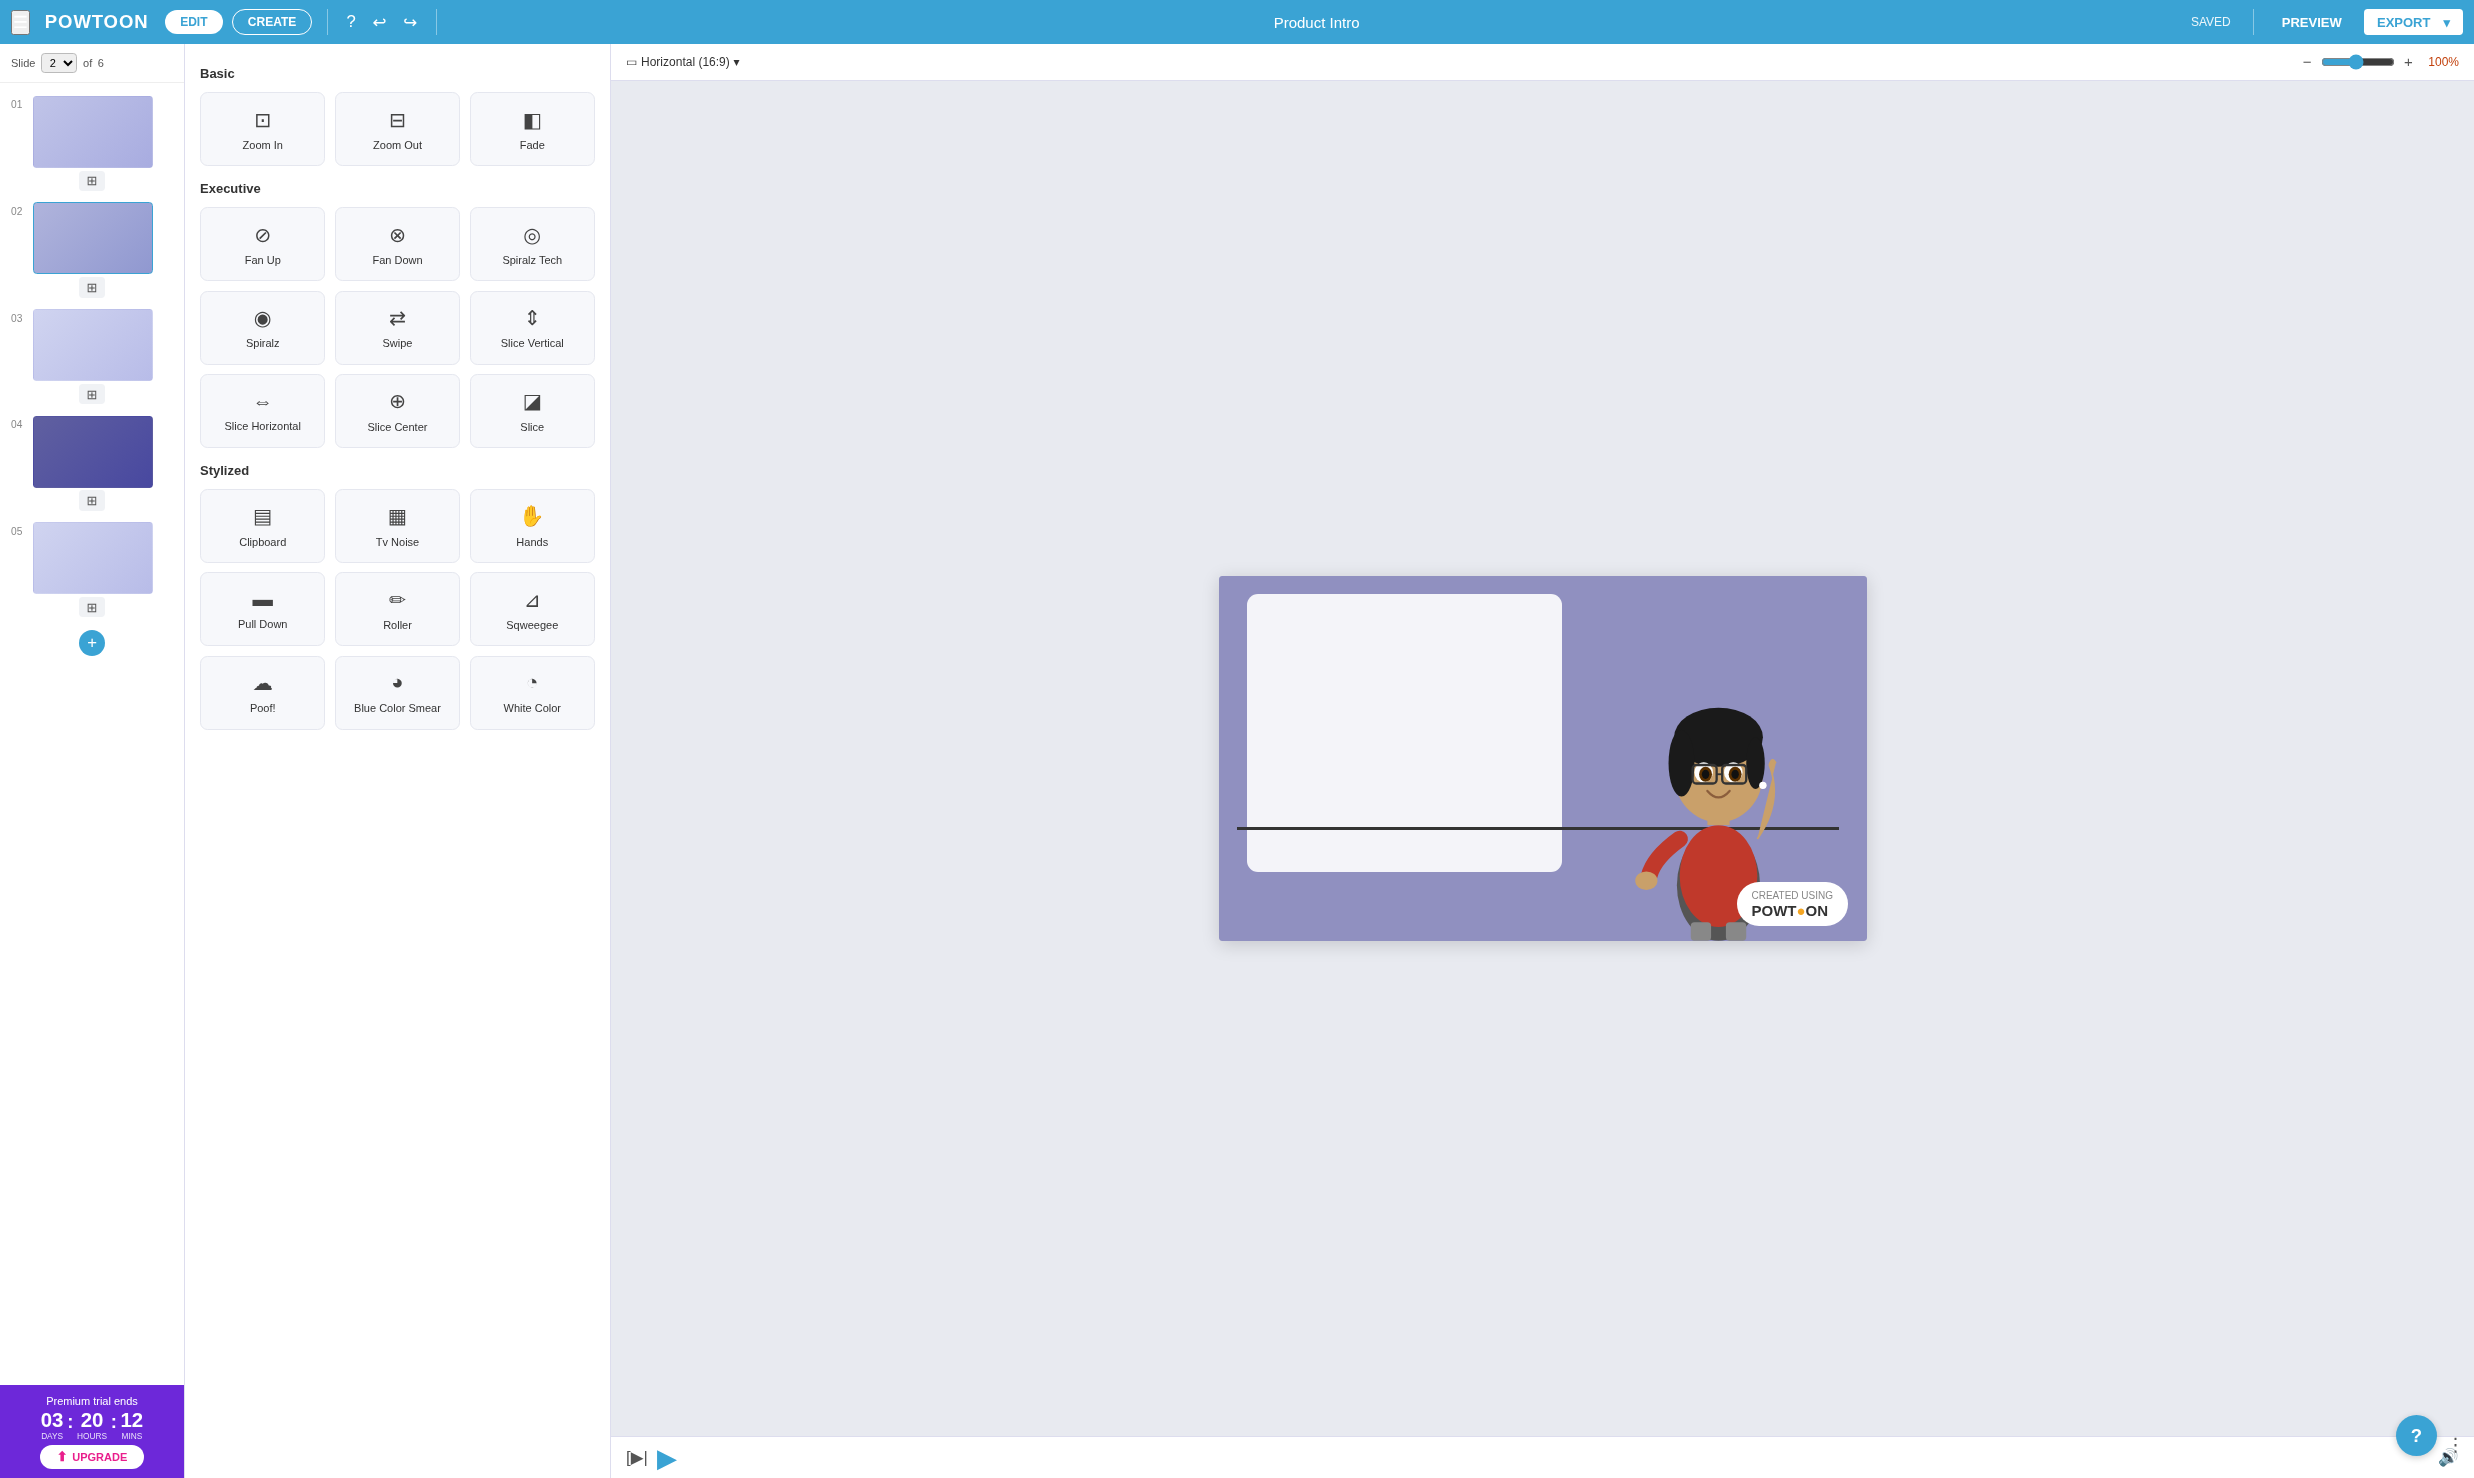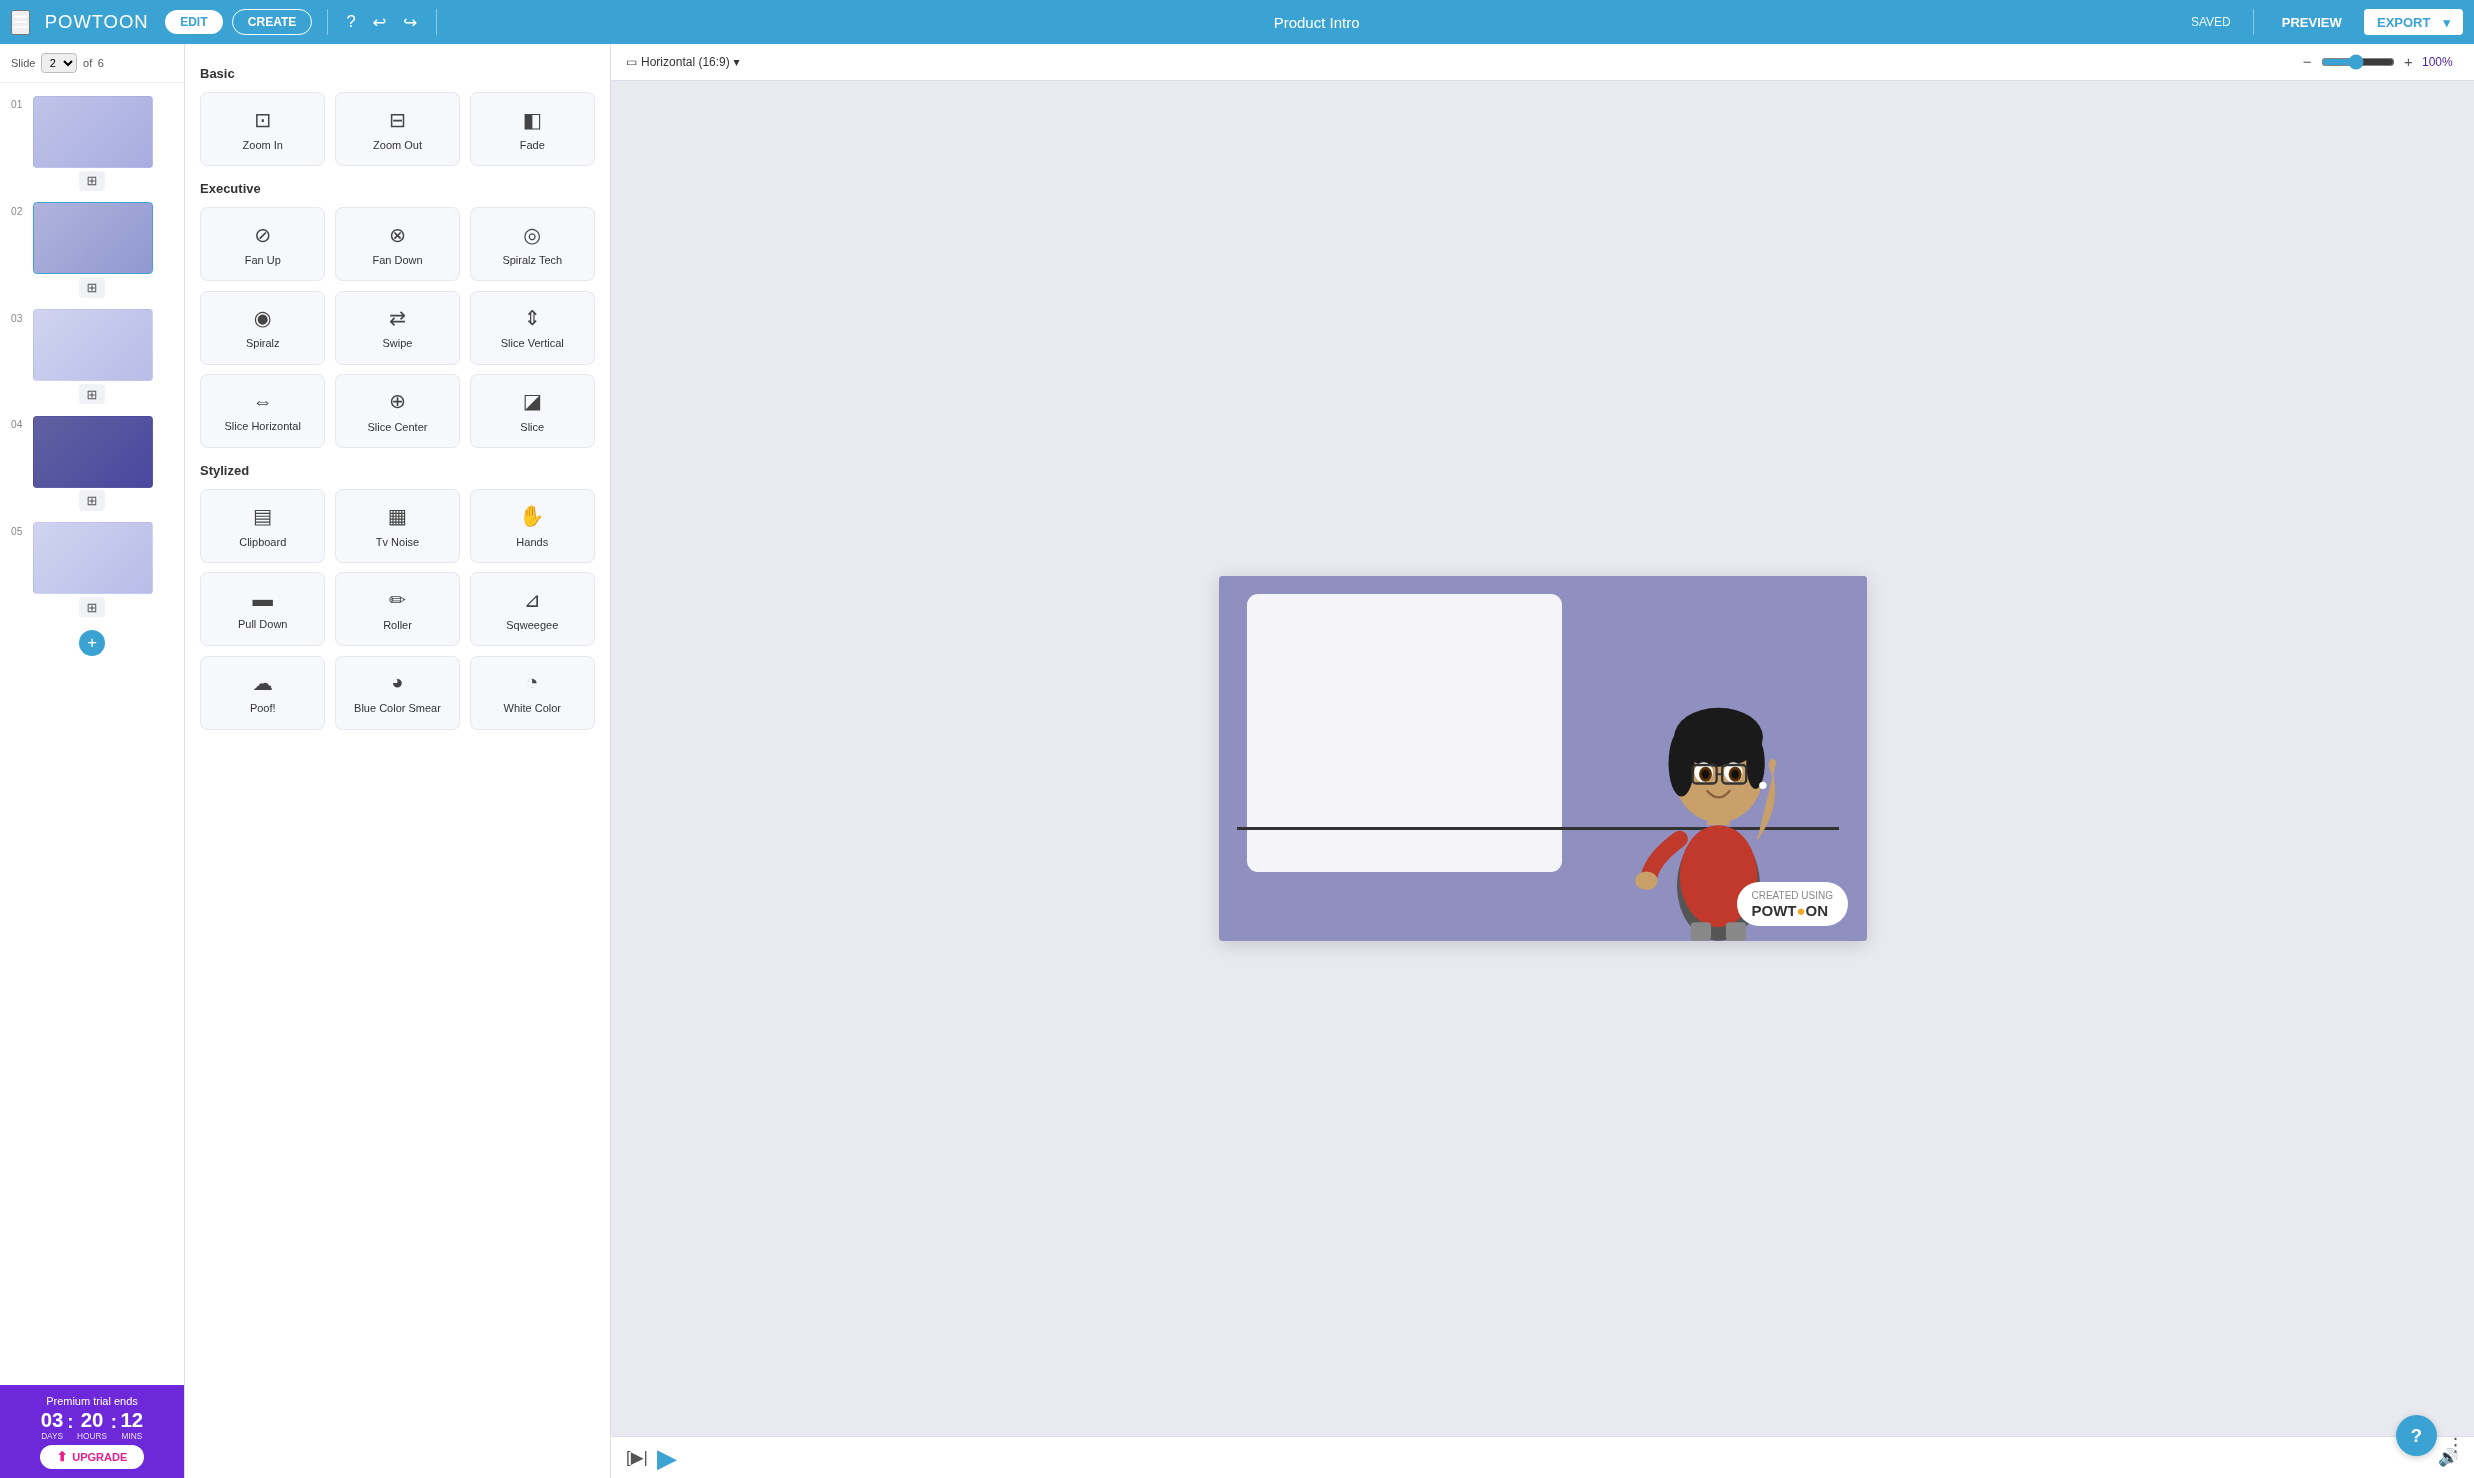--- a/index.html
+++ b/index.html
@@ -3,21 +3,21 @@
   <meta charset="utf-8">
   <style>
     * { box-sizing: border-box; margin: 0; padding: 0; }
     body { font-family: 'Segoe UI', Arial, sans-serif; background: #f0f2f5; overflow: hidden; height: 100vh; display: flex; flex-direction: column; }
 
     
     .topbar {
       display: flex; align-items: center; background: #3aa3d4; height: 44px; padding: 0 11px; gap: 9.3px; flex-shrink: 0; z-index: 10;
     }
     .topbar-hamburger { color: white; font-size: 16.7px; cursor: pointer; margin-right: 5.6px; }
-    .topbar-logo { color: white; font-weight: 400; font-size: 18.5px; letter-spacing: 0.9px; margin-right: 7.4px; }
+    .topbar-logo { color: white; font-weight: 700; font-size: 18.5px; letter-spacing: 0.9px; margin-right: 7.4px; }
     .topbar-edit-btn {
       background: white; color: #3aa3d4; border: none; border-radius: 18.5px; padding: 4.6px 15px; font-weight: 700; cursor: pointer; font-size: 12px;
     }
     .topbar-create-btn {
       background: transparent; color: white; border: 1.9px solid white; border-radius: 18.5px; padding: 4.6px 15px; font-weight: 700; cursor: pointer; font-size: 12px;
     }
     .topbar-divider { width: 0.9px; height: 26px; background: rgba(255,255,255,0.4); margin: 0 5.6px; }
     .topbar-icon-btn { color: white; background: none; border: none; cursor: pointer; font-size: 16.7px; padding: 3.7px; }
     .topbar-title { flex: 1; text-align: center; color: white; font-size: 15px; font-weight: 500; }
     .topbar-saved { color: white; font-size: 12px; margin-right: 7.4px; opacity: 0.9; }
@@ -84,21 +84,21 @@
     .canvas-toolbar {
       background: white; border-bottom: 0.9px solid #dde; padding: 7.4px 15px; display: flex; align-items: center; gap: 9.3px; flex-shrink: 0;
     }
     .canvas-toolbar-left { display: flex; align-items: center; gap: 7.4px; }
     .aspect-ratio-btn {
       display: flex; align-items: center; gap: 3.7px; background: none; border: none; cursor: pointer; font-size: 12px; color: #333; font-weight: 500;
     }
     .canvas-toolbar-right { margin-left: auto; display: flex; align-items: center; gap: 5.6px; }
     .zoom-btn { background: none; border: none; cursor: pointer; font-size: 15px; color: #555; padding: 1.9px 3.7px; }
     .zoom-slider { width: 74px; accent-color: #3aa3d4; }
-    .zoom-pct { font-size: 12px; color: #4c1d95; min-width: 37px; text-align: left; }
+    .zoom-pct { font-size: 12px; color: #c2410c; min-width: 37px; text-align: right; }
     .canvas-wrapper { flex: 1; display: flex; align-items: center; justify-content: center; padding: 18.5px; overflow: hidden; }
     .canvas-slide {
       width: 648px; height: 365px; background: #b8b8d8; border-radius: 3.7px; overflow: hidden; position: relative; box-shadow: 0 3.7px 18.5px rgba(0,0,0,0.15);
     }
     .canvas-slide-inner { width: 100%; height: 100%; position: relative; }
 
     
     .slide-bg { position: absolute; inset: 0; background: #9090c0; }
     .slide-white-card {
       position: absolute; left: 28px; top: 18.5px; width: 315px; height: 278px; background: white; border-radius: 11px; opacity: 0.9;

